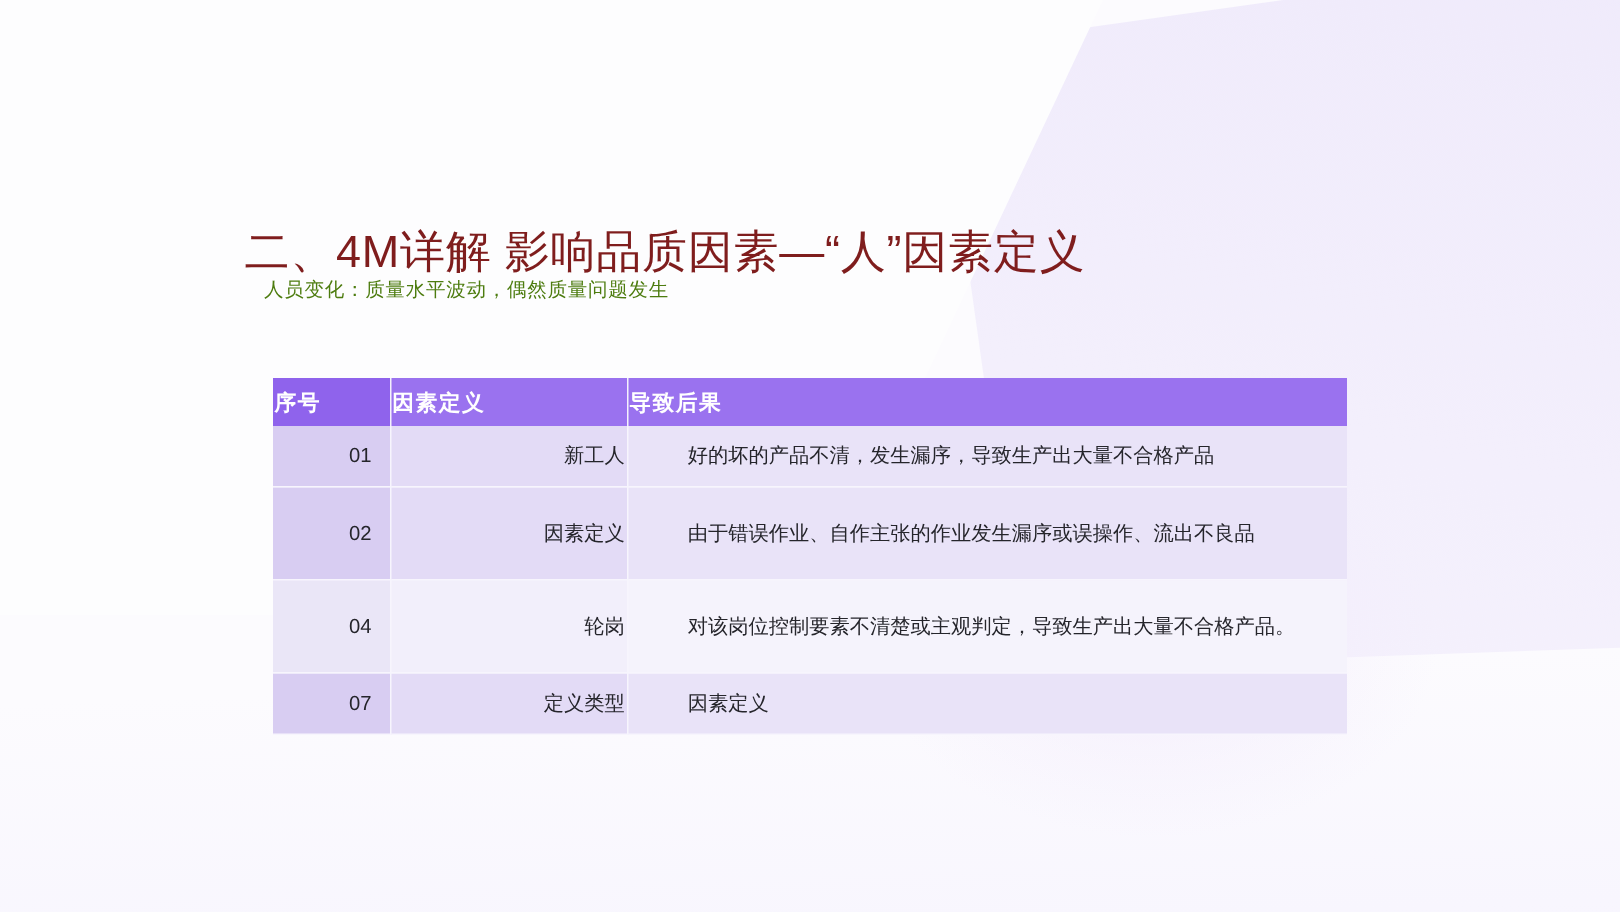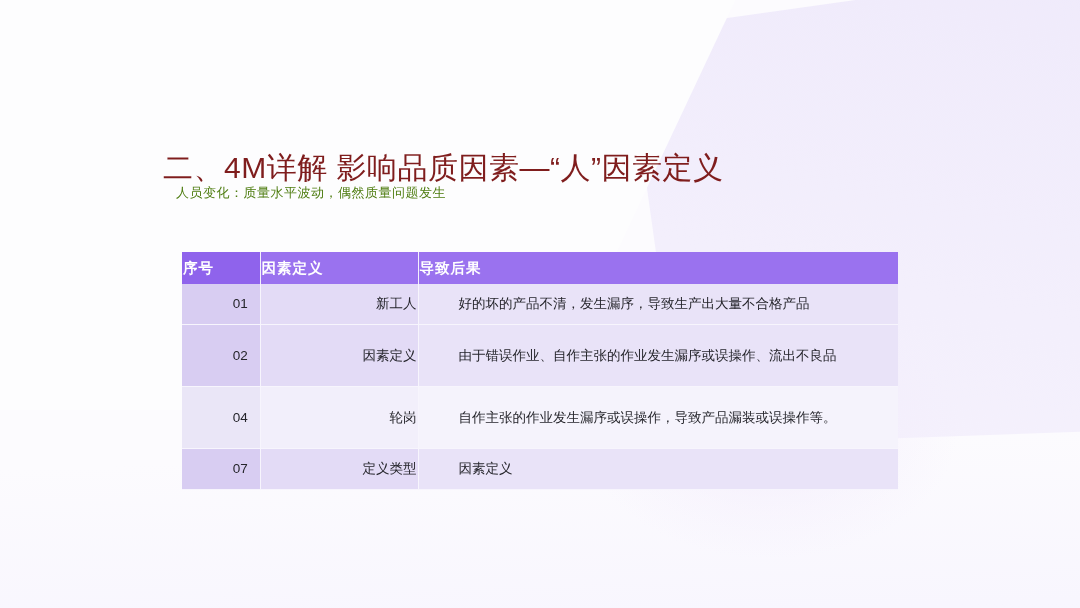--- a/index.html
+++ b/index.html
@@ -186,21 +186,21 @@
             <td class="td-res">好的坏的产品不清，发生漏序，导致生产出大量不合格产品</td>
           </tr>
           <tr class="row-odd h-2">
             <td class="td-no">02</td>
             <td class="td-type">因素定义</td>
             <td class="td-res">由于错误作业、自作主张的作业发生漏序或误操作、流出不良品</td>
           </tr>
           <tr class="row-even h-2">
             <td class="td-no">04</td>
             <td class="td-type">轮岗</td>
-            <td class="td-res">自作主张的作业发生漏序或误操作，导致产品漏装或误操作等。</td>
+            <td class="td-res">对该岗位控制要素不清楚或主观判定，导致生产出大量不合格产品。</td>
           </tr>
           <tr class="row-odd h-1">
             <td class="td-no">07</td>
             <td class="td-type">定义类型</td>
             <td class="td-res">因素定义</td>
           </tr>
         </tbody>
       </table>
     </div>
 

